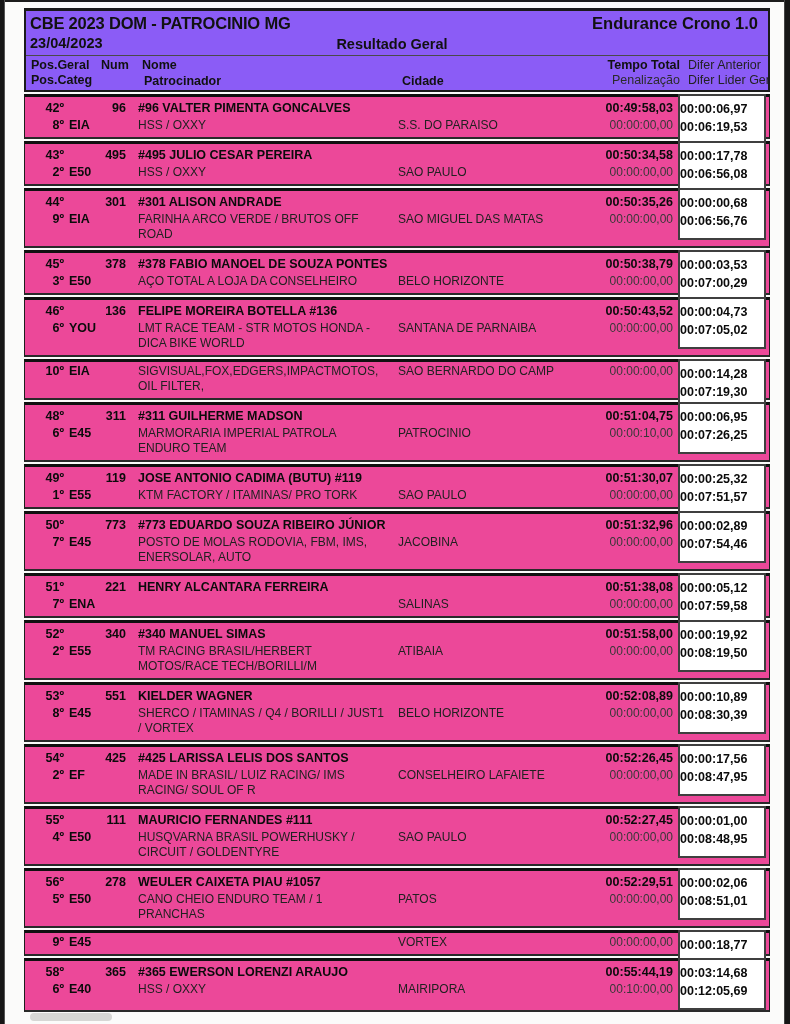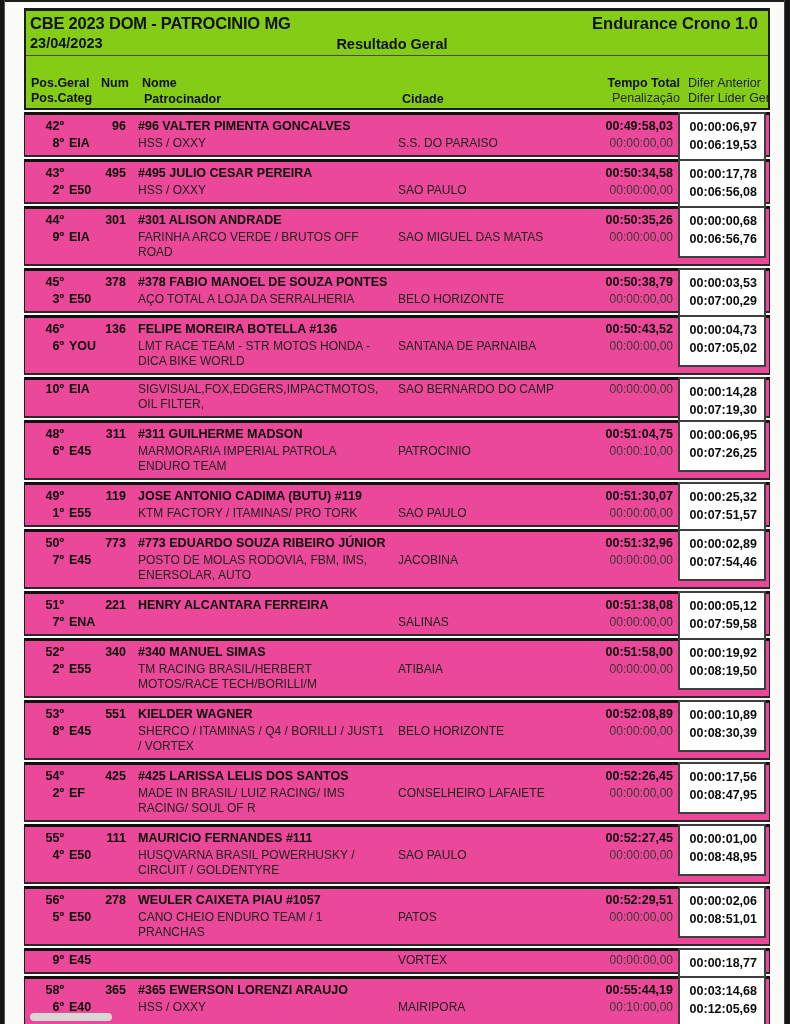--- a/index.html
+++ b/index.html
@@ -6,29 +6,29 @@
   html,body { width:790px; height:1024px; overflow:hidden; background:#fbfbfa;
               font-family:"Liberation Sans", sans-serif; color:#111; position:relative; }
   .edge { position:absolute; top:0; bottom:0; background:#161616; z-index:5; }
   .edge.left  { left:0; width:5px; border-right:1px solid #555; }
   .edge.right { right:0; width:6px; border-left:1px solid #444; }
   .edge.top   { position:absolute; left:0; right:0; top:0; height:2px; background:#1c1c1c; z-index:5; }
 
   .page { position:absolute; left:24px; top:8px; width:746px; }
 
   
-  .hdr { border:2px solid #1b1b1b; border-top-width:3px; background:#84cc16; padding:2px 6px 0 4px; overflow:hidden; }
+  .hdr { border:2px solid #1b1b1b; border-top-width:3px; background:#8b5cf6; padding:2px 6px 0 4px; overflow:hidden; }
   .hrow1 { display:flex; justify-content:space-between; height:20px; line-height:20px; }
   .htitle { font-weight:bold; font-size:16.5px; letter-spacing:-0.2px; }
   .hsoft  { font-weight:bold; font-size:16.5px; padding-right:4px; }
   .hrow2 { position:relative; height:19px; line-height:19px; }
   .hdate { font-weight:bold; font-size:14.5px; }
   .hsub  { position:absolute; left:0; right:8px; top:2px; text-align:center; font-weight:bold; font-size:14.5px; }
   .hdiv { border-top:1px solid #4a4a4a; margin:3px -6px 0 -4px; }
-  .hcols { position:relative; height:32px; font-size:12.5px; margin:20px 0 0 0; }
+  .hcols { position:relative; height:32px; font-size:12.5px; margin:2px 0 0 0; }
   .hcols span { position:absolute; white-space:nowrap; }
   .hc-b { font-weight:bold; }
   .hc-posg { left:1px;  top:0; }
   .hc-num  { left:71px; top:0; }
   .hc-nome { left:112px;top:0; }
   .hc-tt   { left:520px; width:130px; top:0; text-align:right; }
   .hc-da   { left:658px; top:0; color:#222; }
   .hc-posc { left:1px;  top:15px; }
   .hc-patr { left:114px;top:16px; }
   .hc-cid  { left:372px;top:16px; }
@@ -48,21 +48,21 @@
   .c.pos  { text-align:right; }
   .c.cat  { padding-left:5px; }
   .c.num  { text-align:right; }
   .c.name { padding-left:12px; white-space:nowrap; }
   .c.sponsor { white-space:normal; font-weight:normal; color:#212121; font-size:12px; }
   .c.city { padding-left:8px; font-weight:normal; color:#212121; font-size:12px; }
   .c.time { text-align:right; }
   .c.pen  { font-weight:normal; color:#383838; font-size:12px; }
 
   .difer { position:absolute; top:-3px; left:653px; width:88px; height:52px;
-           border:2px solid #3f3f3f; background:#fff; padding:4px 7px 0 0; text-align:right; z-index:2; }
+           border:2px solid #3f3f3f; background:#fff; padding:4px 7px 0 0; text-align:left; z-index:2; }
   .difer .d1 { line-height:19px; font-size:12.5px; }
   .difer .d2 { line-height:17px; font-size:12.5px; }
 
   .smudge { position:absolute; left:30px; top:1013px; width:82px; height:8px;
             background:#d7d7d5; border-radius:4px; z-index:1; }
 </style>
 </head>
 <body>
 
 <div class="edge top"></div>
@@ -169,21 +169,21 @@
       <span class="c cat b"></span>
       <span class="c num b">378</span>
       <span class="c name b">#378 FABIO MANOEL DE SOUZA PONTES</span>
       <span class="c city"></span>
       <span class="c time b">00:50:38,79</span>
     </div>
     <div class="l2">
       <span class="c pos b">3º</span>
       <span class="c cat b">E50</span>
       <span class="c num"></span>
-      <span class="c name sponsor">AÇO TOTAL A LOJA DA SERRALHERIA</span>
+      <span class="c name sponsor">AÇO TOTAL A LOJA DA CONSELHEIRO</span>
       <span class="c city">BELO HORIZONTE</span>
       <span class="c time pen">00:00:00,00</span>
     </div>
     <div class="difer">
       <div class="d1 b">00:00:03,53</div>
       <div class="d2 b">00:07:00,29</div>
     </div>
   </div>
       <div class="row">
     <div class="l1">

